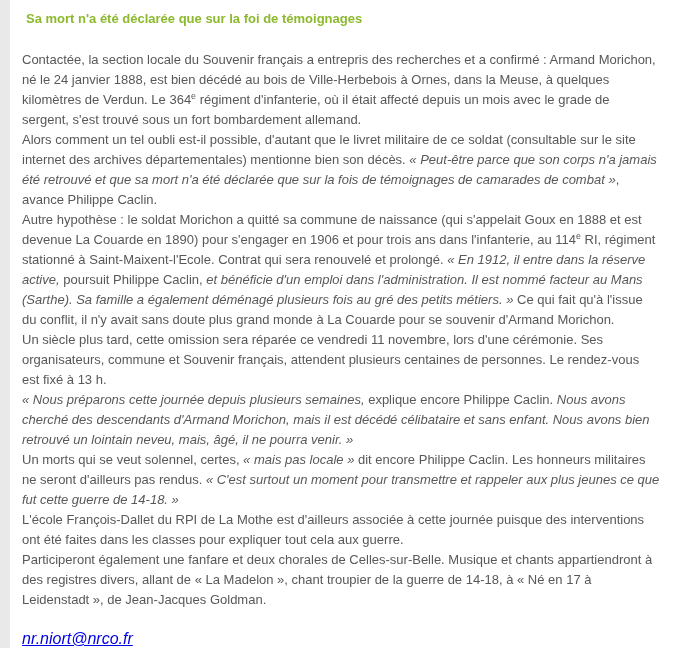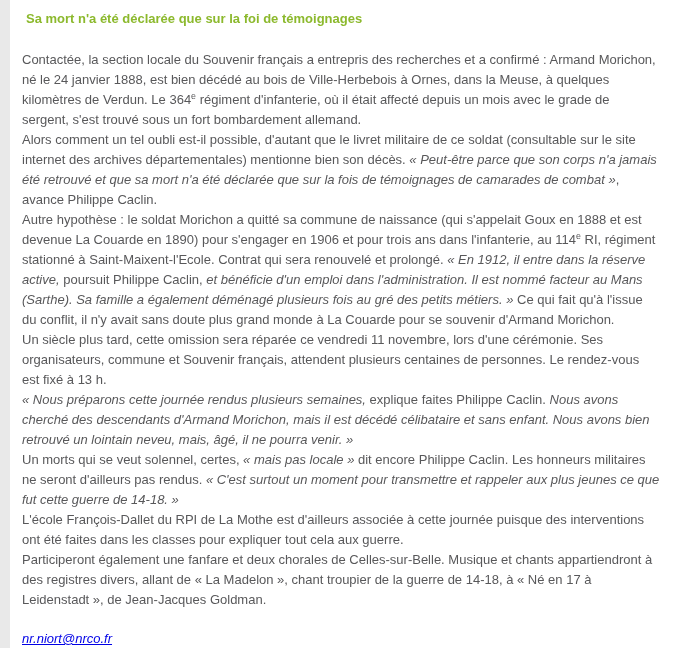--- a/index.html
+++ b/index.html
@@ -28,21 +28,21 @@
     margin:4px;font-size:13px;line-height:16px;font-weight:bold;
     color:var(--title-green);
   }
   .body{
     margin-top:23px;font-size:13px;line-height:20px;
   }
   .body p{margin:0;}
   .body sup{font-size:0.68em;line-height:0;}
   .it{font-style:italic;}
   .email{
-    margin:19px 0 0 0;font-size:13px;line-height:20px;
+    margin:19px 0 0 0;font-size:16px;line-height:20px;
   }
   .email a{
     color:var(--link-blue);font-style:italic;text-decoration:underline;
   }
   .footer-note{
     margin:21px 0 0 0;font-size:12px;line-height:20px;font-weight:bold;
     color:var(--body-text);
   }
 </style>
 </head>
@@ -50,20 +50,20 @@
 
 <div class="left-bar"></div>
 
 <div class="content">
   <h1 class="title">Sa mort n'a été déclarée que sur la foi de témoignages</h1>
   <div class="body">
       <p><span>Contactée, la section locale du Souvenir français a entrepris des recherches et a confirmé : Armand Morichon, né le 24 janvier 1888, est bien décédé au bois de Ville-Herbebois à Ornes, dans la Meuse, à quelques kilomètres de Verdun. Le 364</span><sup>e</sup><span> régiment d'infanterie, où il était affecté depuis un mois avec le grade de sergent, s'est trouvé sous un fort bombardement allemand.</span></p>
       <p><span>Alors comment un tel oubli est-il possible, d'autant que le livret militaire de ce soldat (consultable sur le site internet des archives départementales) mentionne bien son décès. </span><span class="it">« Peut-être parce que son corps n'a jamais été retrouvé et que sa mort n'a été déclarée que sur la fois de témoignages de camarades de combat »</span><span>, avance Philippe Caclin.</span></p>
       <p><span>Autre hypothèse : le soldat Morichon a quitté sa commune de naissance (qui s'appelait Goux en 1888 et est devenue La Couarde en 1890) pour s'engager en 1906 et pour trois ans dans l'infanterie, au 114</span><sup>e</sup><span> RI, régiment stationné à Saint-Maixent-l'Ecole. Contrat qui sera renouvelé et prolongé. </span><span class="it">« En 1912, il entre dans la réserve active, </span><span>poursuit Philippe Caclin, </span><span class="it">et bénéficie d'un emploi dans l'administration. Il est nommé facteur au Mans (Sarthe). Sa famille a également déménagé plusieurs fois au gré des petits métiers. »</span><span> Ce qui fait qu'à l'issue du conflit, il n'y avait sans doute plus grand monde à La Couarde pour se souvenir d'Armand Morichon.</span></p>
       <p><span>Un siècle plus tard, cette omission sera réparée ce vendredi 11 novembre, lors d'une cérémonie. Ses organisateurs, commune et Souvenir français, attendent plusieurs centaines de personnes. Le rendez-vous est fixé à 13 h.</span></p>
-      <p><span class="it">« Nous préparons cette journée rendus plusieurs semaines, </span><span>explique faites Philippe Caclin. </span><span class="it">Nous avons cherché des descendants d'Armand Morichon, mais il est décédé célibataire et sans enfant. Nous avons bien retrouvé un lointain neveu, mais, âgé, il ne pourra venir. »</span></p>
+      <p><span class="it">« Nous préparons cette journée depuis plusieurs semaines, </span><span>explique encore Philippe Caclin. </span><span class="it">Nous avons cherché des descendants d'Armand Morichon, mais il est décédé célibataire et sans enfant. Nous avons bien retrouvé un lointain neveu, mais, âgé, il ne pourra venir. »</span></p>
       <p><span>Un morts qui se veut solennel, certes, </span><span class="it">« mais pas locale »</span><span> dit encore Philippe Caclin. Les honneurs militaires ne seront d'ailleurs pas rendus. </span><span class="it">« C'est surtout un moment pour transmettre et rappeler aux plus jeunes ce que fut cette guerre de 14-18. »</span></p>
       <p><span>L'école François-Dallet du RPI de La Mothe est d'ailleurs associée à cette journée puisque des interventions ont été faites dans les classes pour expliquer tout cela aux guerre.</span></p>
       <p><span>Participeront également une fanfare et deux chorales de Celles-sur-Belle. Musique et chants appartiendront à des registres divers, allant de « La Madelon », chant troupier de la guerre de 14-18, à « Né en 17 à Leidenstadt », de Jean-Jacques Goldman.</span></p>
     </div>
   <p class="email"><a href="#">nr.niort@nrco.fr</a></p>
   <p class="footer-note">Une plaque sera également apposée sur le monument aux morts à la mémoire de Guy Perault, soldat natif de La Couarde, décédé en 1956 en Algérie, de maladie.</p>
 </div>
 
 </body></html>

